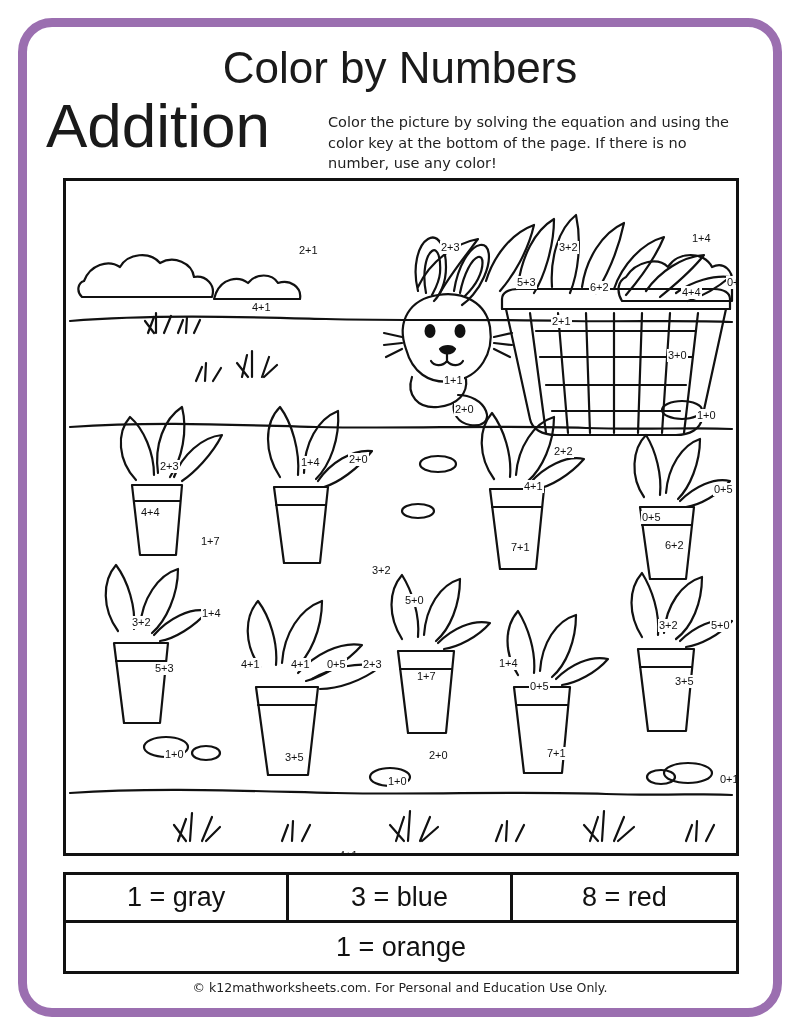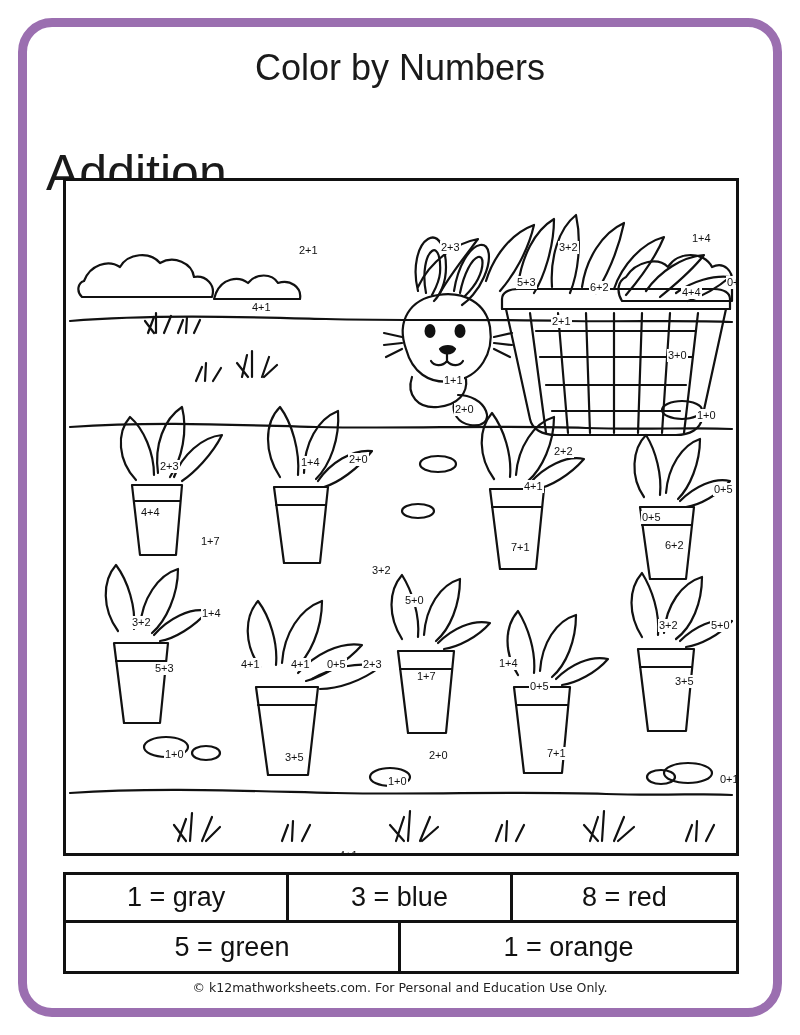--- a/index.html
+++ b/index.html
@@ -46,35 +46,34 @@
     top: 0;
     width: 728px;
     height: 135px;
   }
   .title-line1 {
     position: absolute;
     left: 0;
     top: 4px;
     width: 728px;
     text-align: center;
-    font-size: 36px;
+    font-size: 44px;
     line-height: 56px;
     font-weight: 400;
     color: #1a1a1a;
     letter-spacing: 0px;
   }
   .title-line2 {
     position: absolute;
     left: 10px;
     top: 62px;
-    font-size: 50px;
+    font-size: 62px;
     line-height: 56px;
     font-weight: 400;
     color: #1a1a1a;
-    margin-top: 47px;
   }
   .instructions {
     position: absolute;
     left: 292px;
     top: 76px;
     width: 420px;
     font-size: 14.5px;
     line-height: 20.5px;
     color: #222222;
     font-family: "DejaVu Sans", sans-serif;
@@ -151,20 +150,21 @@
 <body>
 
 <div class="page">
   <div class="frame"></div>
 
   <div class="inner">
 
     <div class="title-wrap">
       <div class="title-line1">Color by Numbers</div>
       <div class="title-line2">Addition</div>
+      <div class="instructions">Color the picture by solving the equation and using the color key at the bottom of the page. If there is no number, use any color!</div>
     </div>
 
     <div class="picture">
       <svg width="670" height="672" viewBox="0 0 670 672">
         <g fill="none" stroke="#111111" stroke-width="2.2" stroke-linecap="round" stroke-linejoin="round">
 
           <path d="M4 140 C 90 133, 180 136, 260 138 C 330 140, 420 138, 500 140 C 560 141, 620 139, 666 141"></path>
           <path d="M4 246 C 90 240, 170 244, 250 246 C 340 248, 430 244, 520 247 C 580 249, 630 246, 666 248"></path>
           <path d="M4 612 C 90 606, 180 610, 270 612 C 360 614, 450 610, 540 613 C 600 615, 640 612, 666 614"></path>
 
@@ -353,20 +353,19 @@
         </div>
     </div>
 
     <div class="key">
       <div class="key-row">
         <div class="key-cell">1 = gray</div>
         <div class="key-cell">3 = blue</div>
         <div class="key-cell">8 = red</div>
       </div>
       <div class="key-row">
-        <div class="key-cell">5 = green</div>
         <div class="key-cell">1 = orange</div>
       </div>
     </div>
 
     <div class="footer">© k12mathworksheets.com. For Personal and Education Use Only.</div>
   </div>
 </div>
 
 </body></html>

